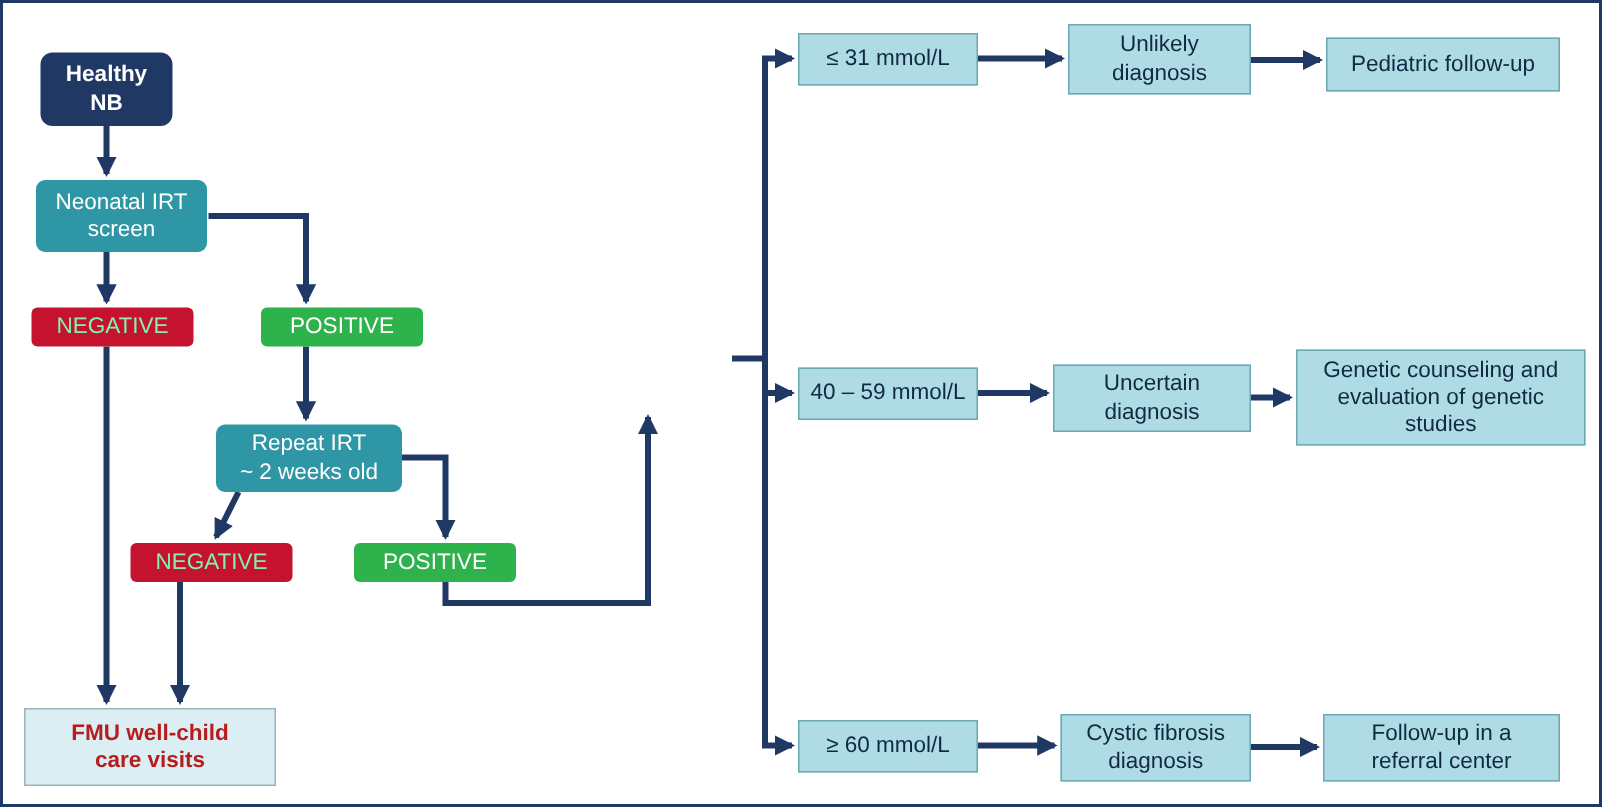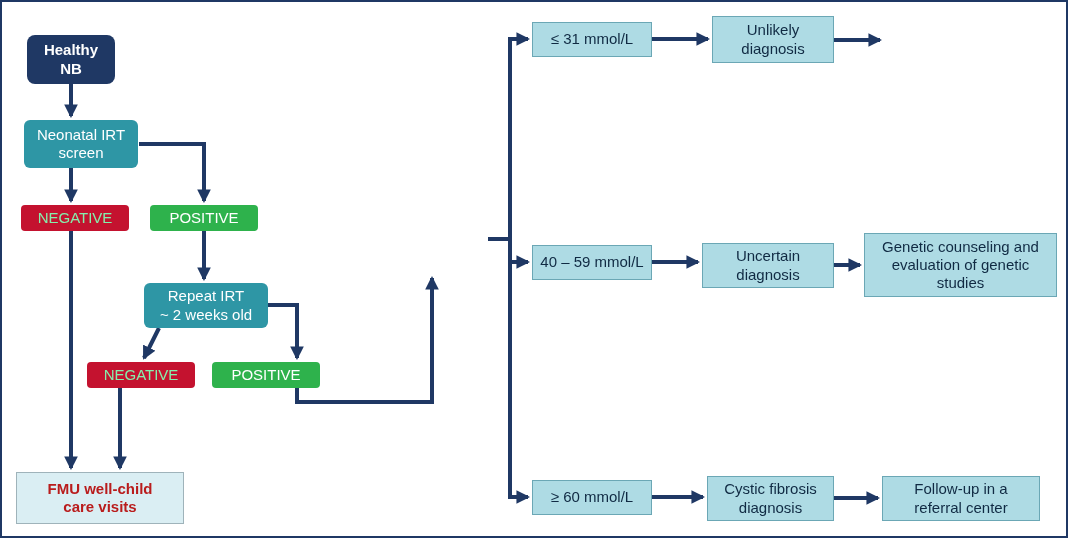--- a/index.html
+++ b/index.html
@@ -9,21 +9,21 @@
     font-family:"Liberation Sans",sans-serif;overflow:hidden;
   }
   .box{
     position:absolute;display:flex;align-items:center;justify-content:center;
     text-align:center;white-space:pre-line;box-sizing:border-box;z-index:2;
     line-height:1.22;font-size:15px;
   }
   .navy{background:var(--navy,#1f3864);color:#ffffff;border-radius:8px;font-weight:bold;}
   .teal{background:var(--teal,#2e96a5);color:#ffffff;border-radius:6px;}
   .red{background:var(--red,#c4122f);color:#86efac;border-radius:4px;}
-  .green{background:var(--green,#2eb24c);color:#ffffff;border-radius:4px;}
+  .green{background:var(--green,#2eb24c);color:#ffffff;border-radius:4px;margin-left:24px;}
   .lblue{background:var(--light_blue,#aedbe4);color:#102a43;border:1px solid #6ba7b5;}
   .pale{background:var(--pale_blue,#daeef3);color:#b91c1c;border:1px solid #9fb3ba;font-weight:bold;}
   svg.arrows{position:absolute;left:0;top:0;z-index:1;}
   .arrow{stroke:var(--navy,#1f3864);stroke-width:4;fill:none;stroke-linejoin:miter;}
   .ah{fill:var(--navy,#1f3864);}
 </style>
 </head>
 <body>
 
 <div id="canvas">
@@ -78,20 +78,21 @@
   <div class="box teal" style="left:142px;top:281px;width:124px;height:45px;">Repeat IRT
 ~ 2 weeks old</div>
   <div class="box red" style="left:85px;top:360px;width:108px;height:26px;">NEGATIVE</div>
   <div class="box green" style="left:210px;top:360px;width:108px;height:26px;">POSITIVE</div>
   <div class="box pale" style="left:14px;top:470px;width:168px;height:52px;">FMU well-child
 care visits</div>
 
   <div class="box lblue" style="left:530px;top:20px;width:120px;height:35px;">≤ 31 mmol/L</div>
   <div class="box lblue" style="left:710px;top:14px;width:122px;height:47px;">Unlikely
 diagnosis</div>
+  <div class="box lblue" style="left:882px;top:23px;width:156px;height:36px;">Pediatric follow-up</div>
 
   <div class="box lblue" style="left:530px;top:243px;width:120px;height:35px;">40 – 59 mmol/L</div>
   <div class="box lblue" style="left:700px;top:241px;width:132px;height:45px;">Uncertain
 diagnosis</div>
   <div class="box lblue" style="left:862px;top:231px;width:193px;height:64px;">Genetic counseling and
 evaluation of genetic
 studies</div>
 
   <div class="box lblue" style="left:530px;top:478px;width:120px;height:35px;">≥ 60 mmol/L</div>
   <div class="box lblue" style="left:705px;top:474px;width:127px;height:45px;">Cystic fibrosis

